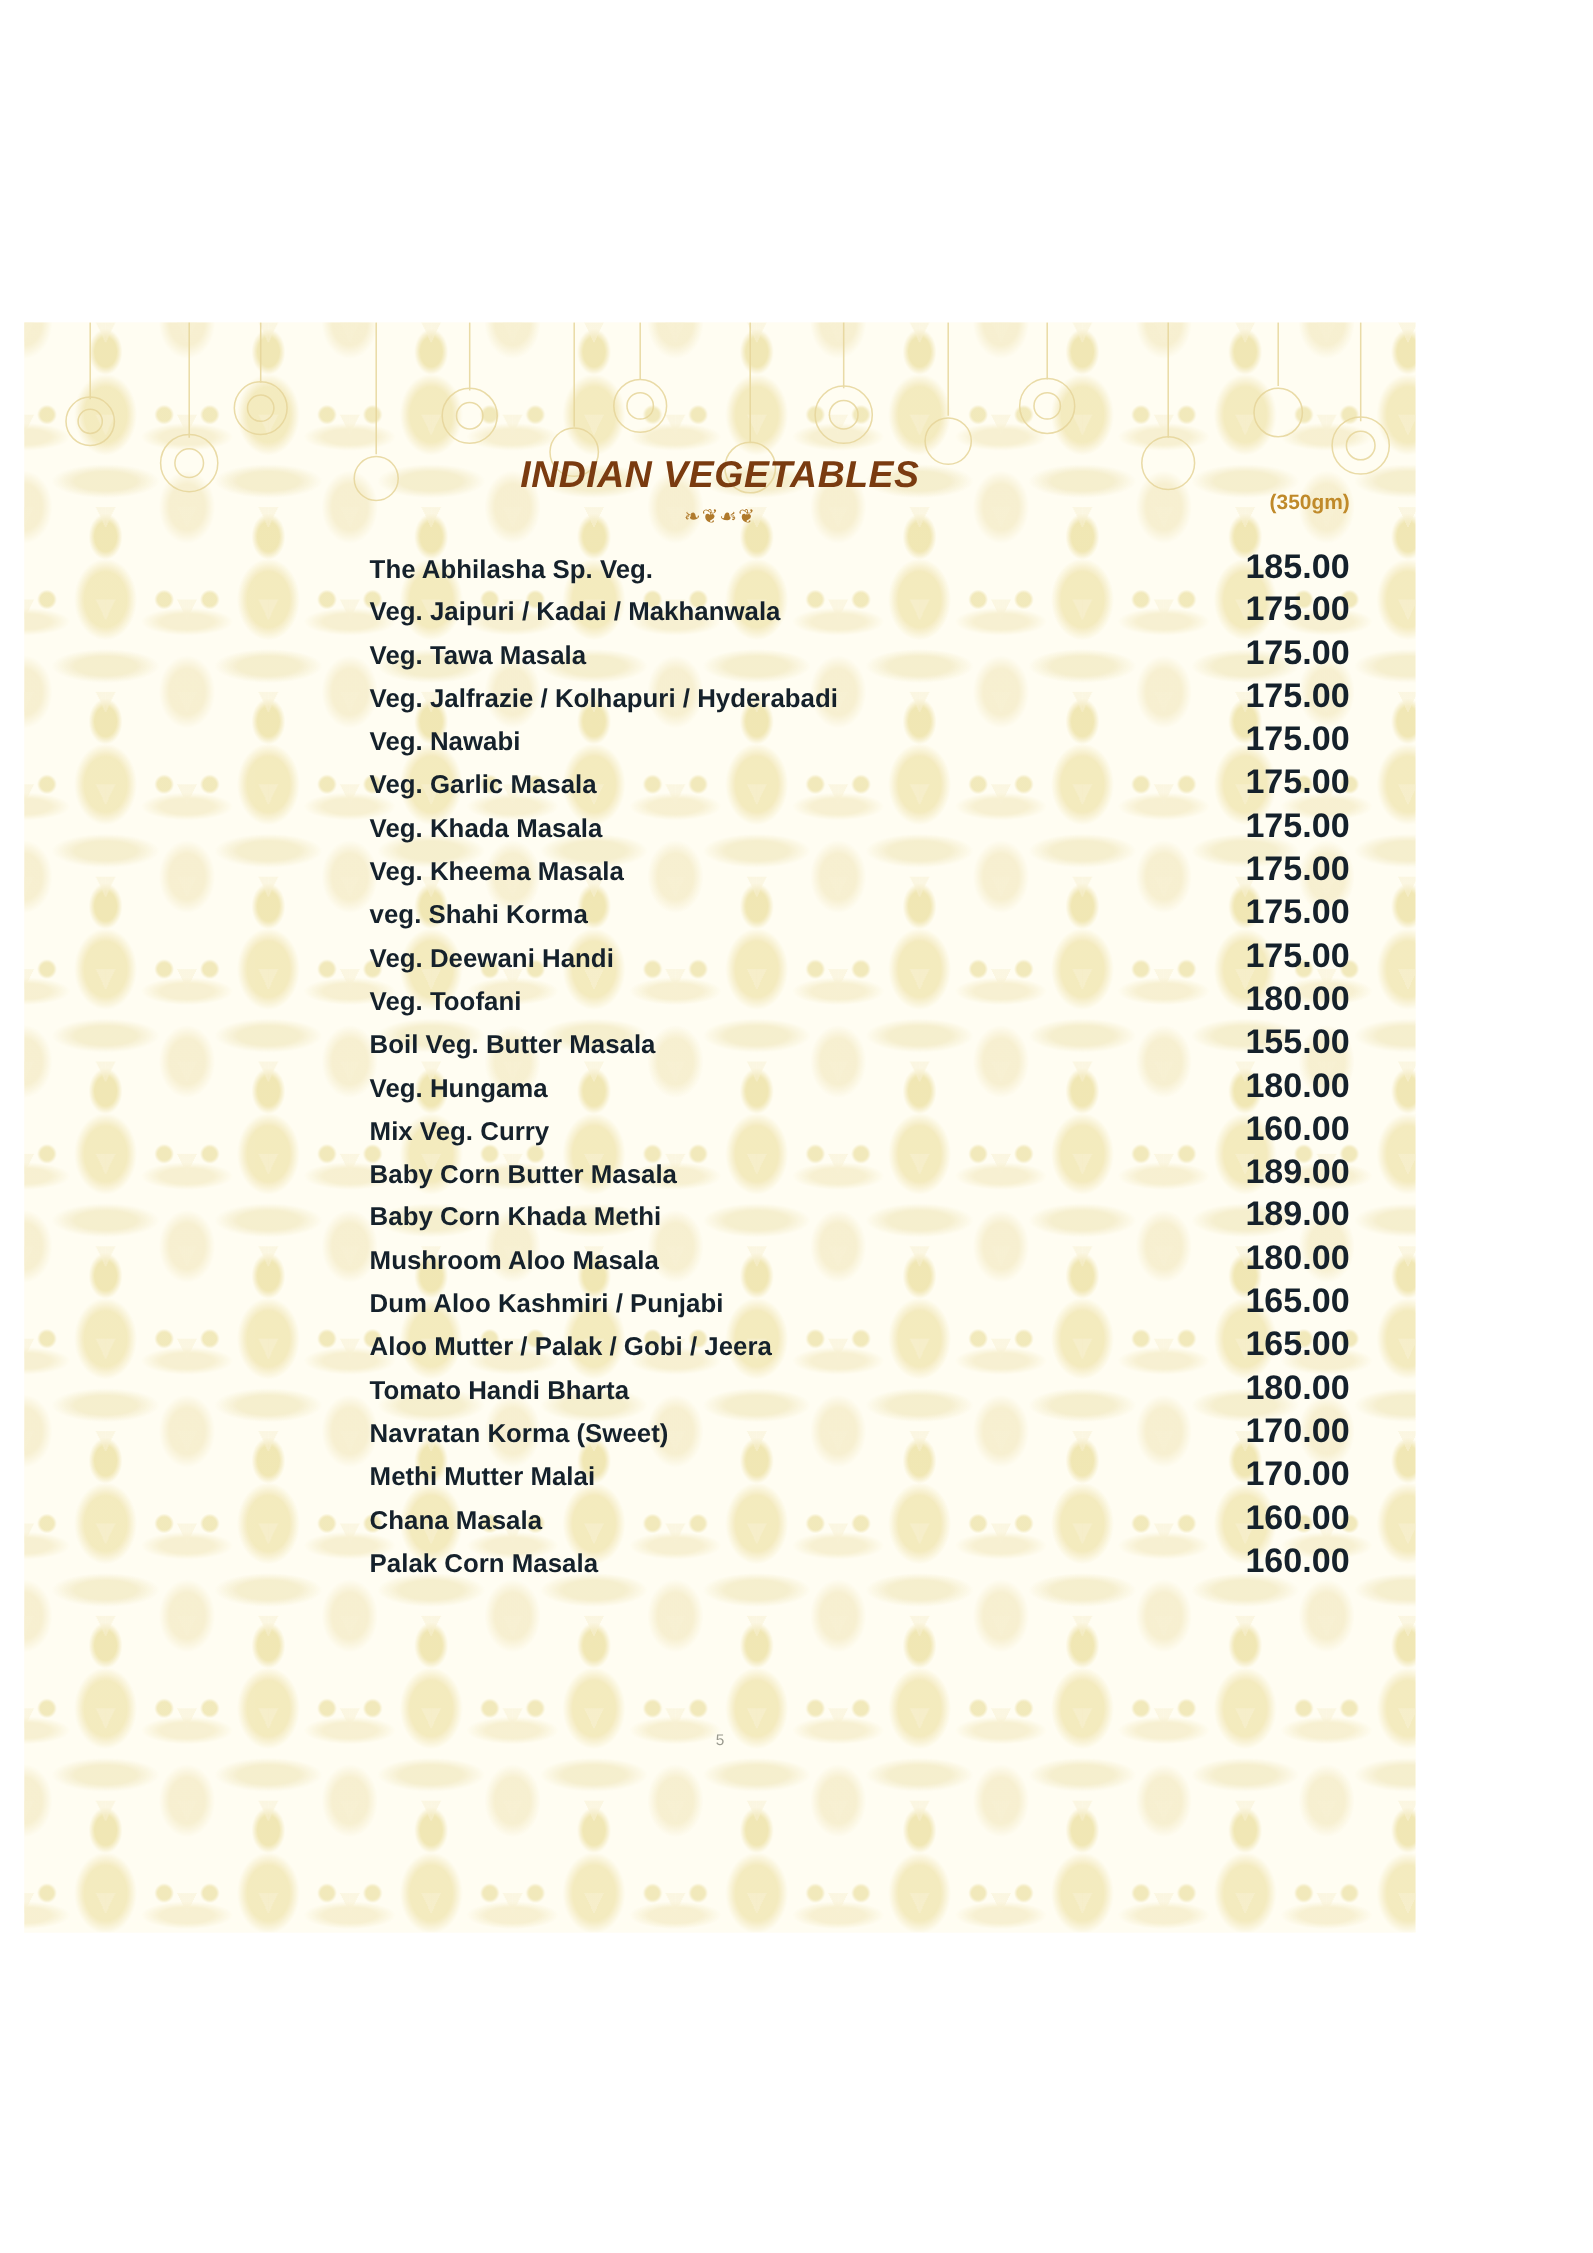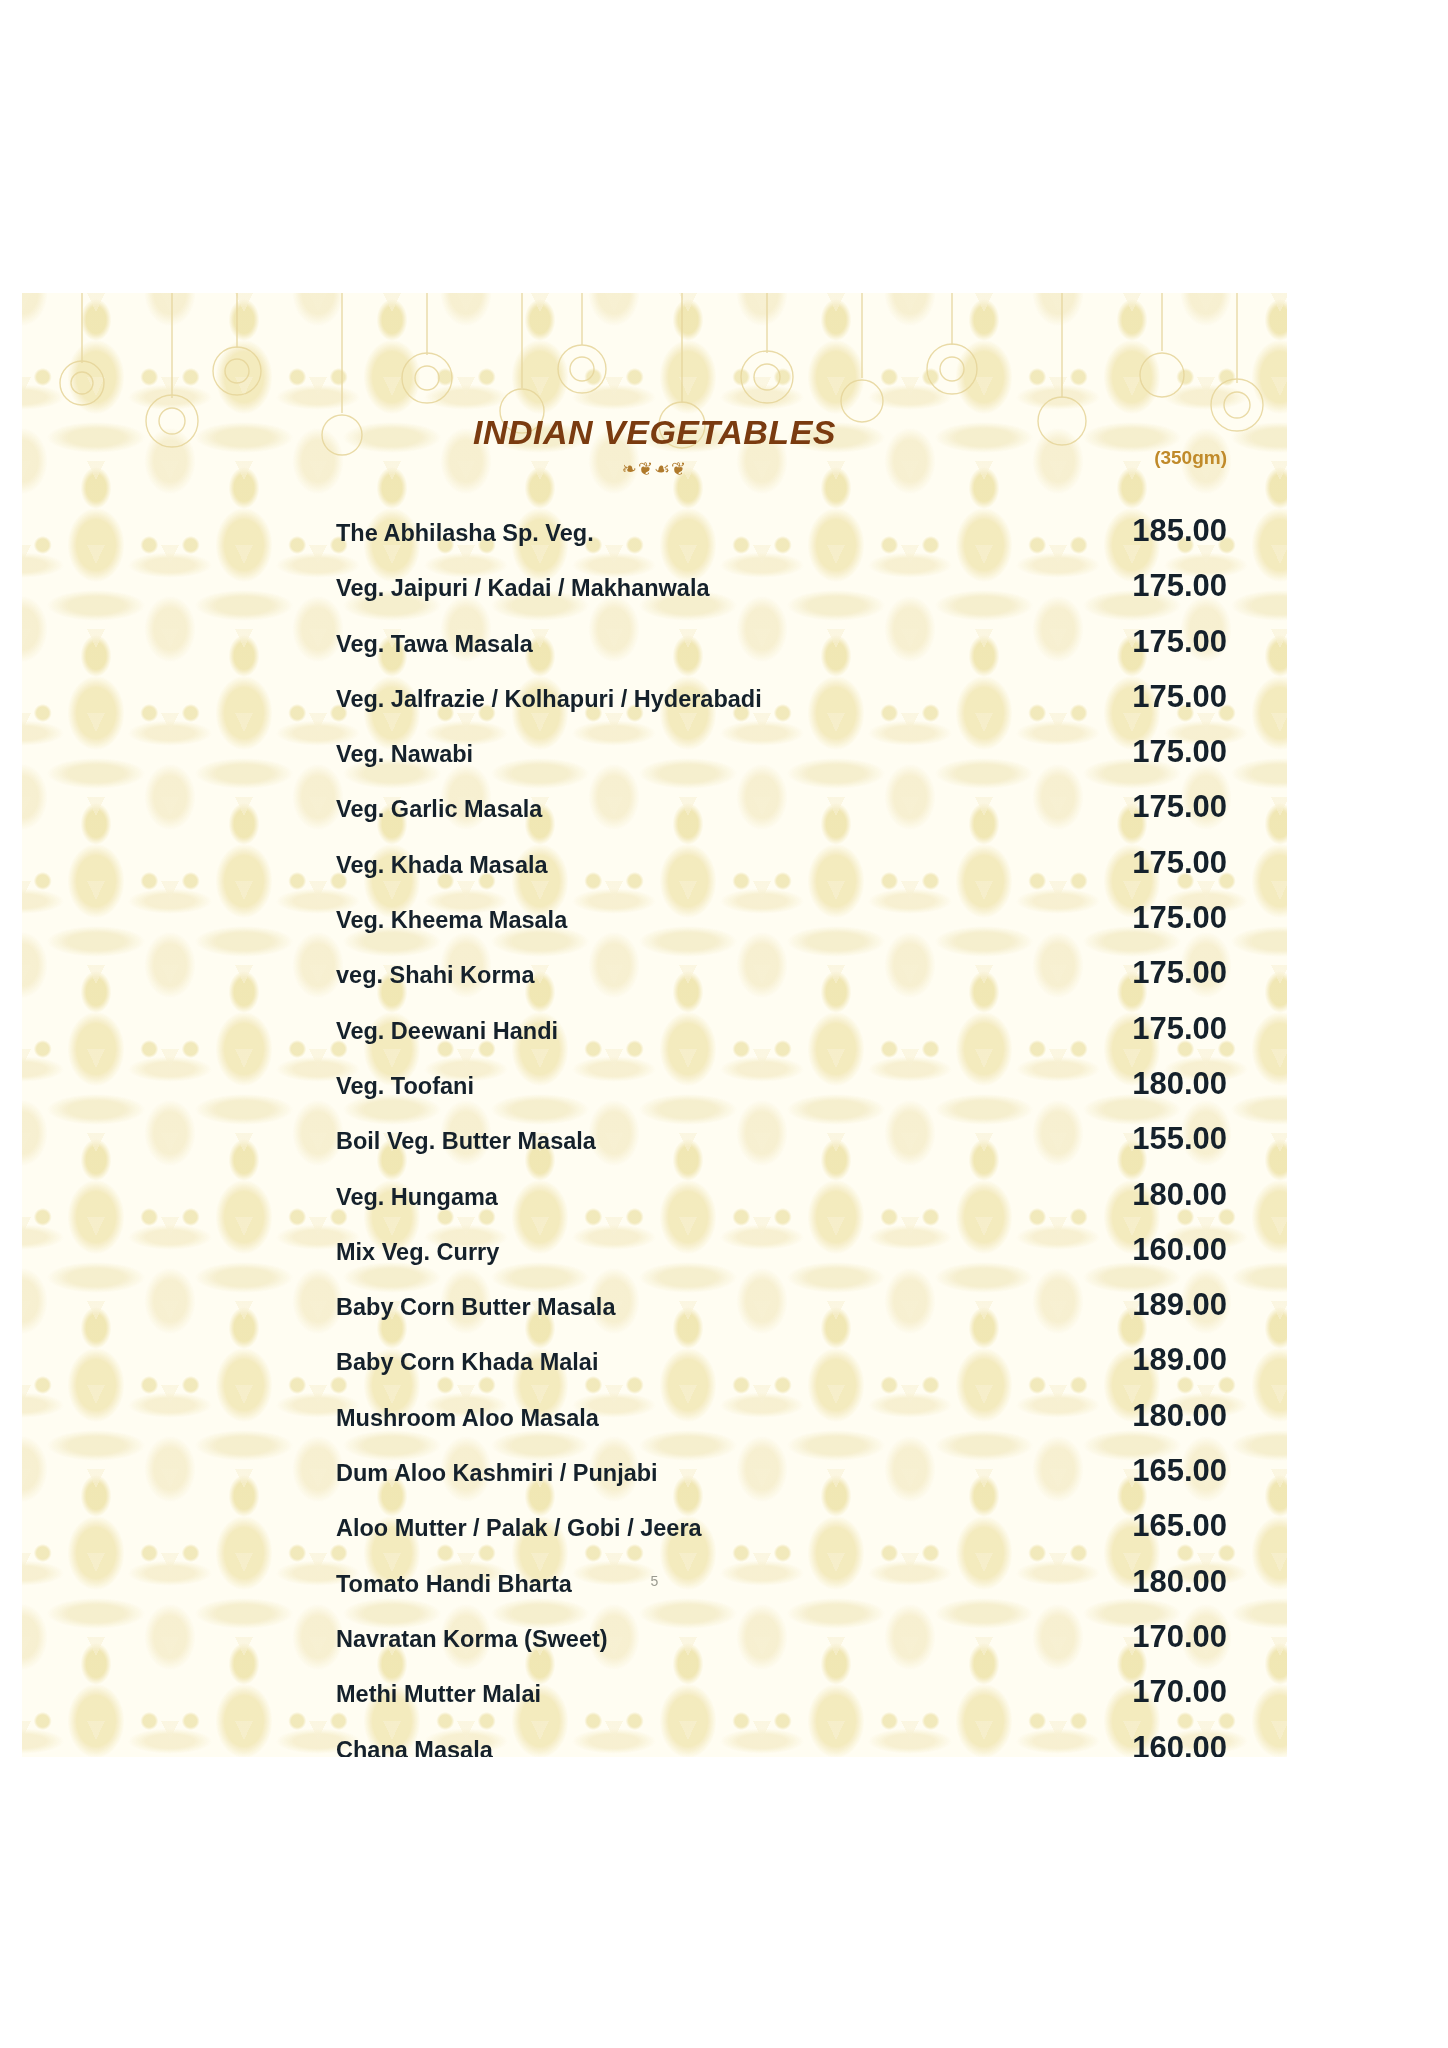--- a/index.html
+++ b/index.html
@@ -109,21 +109,20 @@
     position: absolute;
     left: 314px;
     right: 60px;
     top: 204px;
   }
   .row {
     display: flex;
     align-items: baseline;
     justify-content: space-between;
     height: 39.3px;
-    margin-top: 16px;
   }
   .name {
     color: #15212b;
     font-size: 23.5px;
     font-weight: bold;
     white-space: nowrap;
   }
   .price {
     color: #15212b;
     font-size: 31px;
@@ -260,21 +259,21 @@
       </div>
       <div class="row">
         <span class="name">Mix Veg. Curry</span>
         <span class="price">160.00</span>
       </div>
       <div class="row">
         <span class="name">Baby Corn Butter Masala</span>
         <span class="price">189.00</span>
       </div>
       <div class="row">
-        <span class="name">Baby Corn Khada Malai</span>
+        <span class="name">Baby Corn Khada Methi</span>
         <span class="price">189.00</span>
       </div>
       <div class="row">
         <span class="name">Mushroom Aloo Masala</span>
         <span class="price">180.00</span>
       </div>
       <div class="row">
         <span class="name">Dum Aloo Kashmiri / Punjabi</span>
         <span class="price">165.00</span>
       </div>

